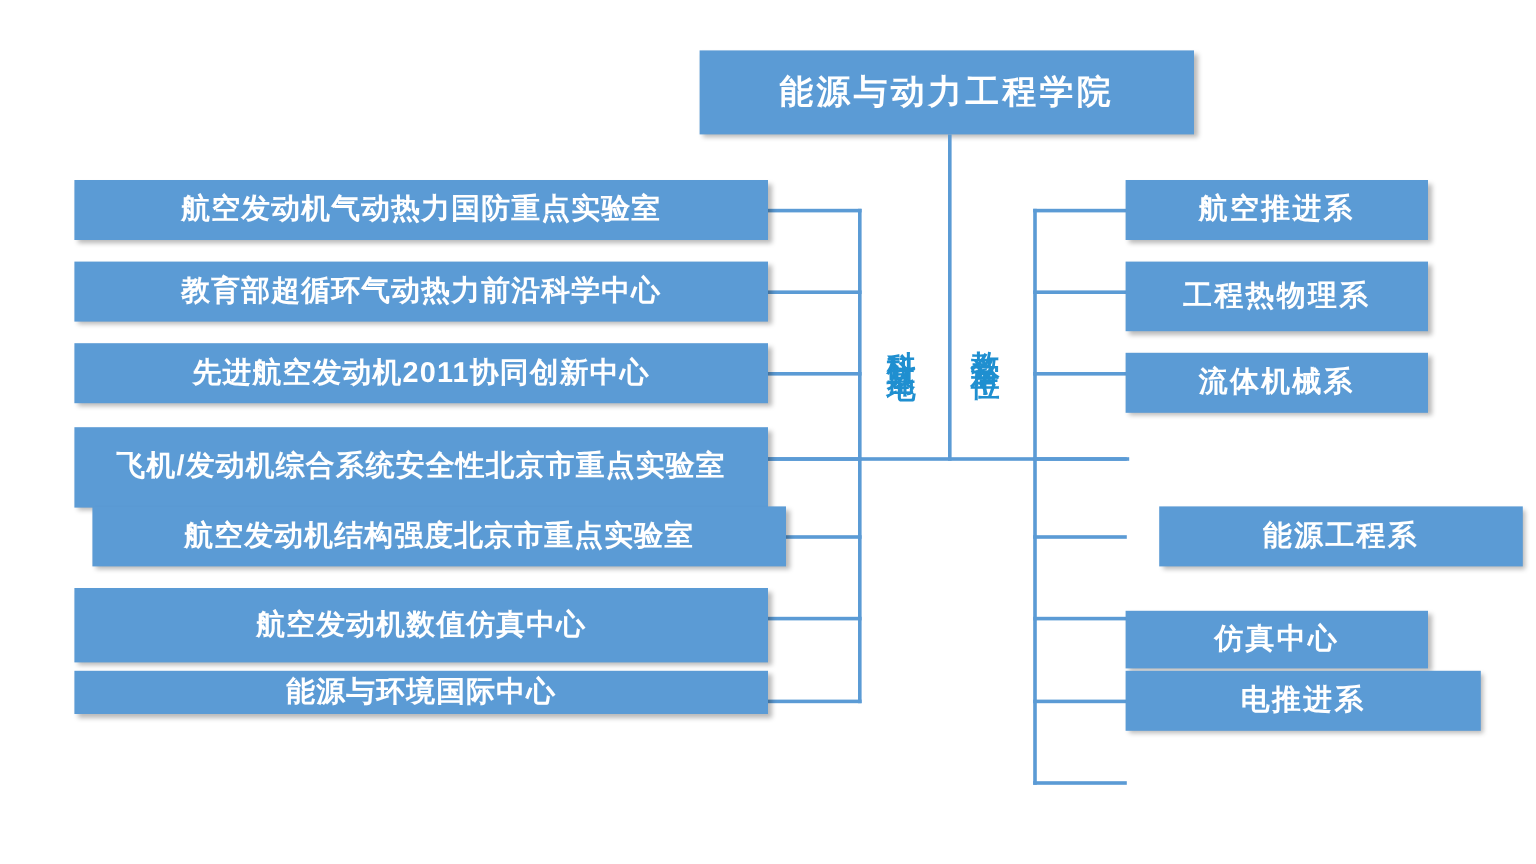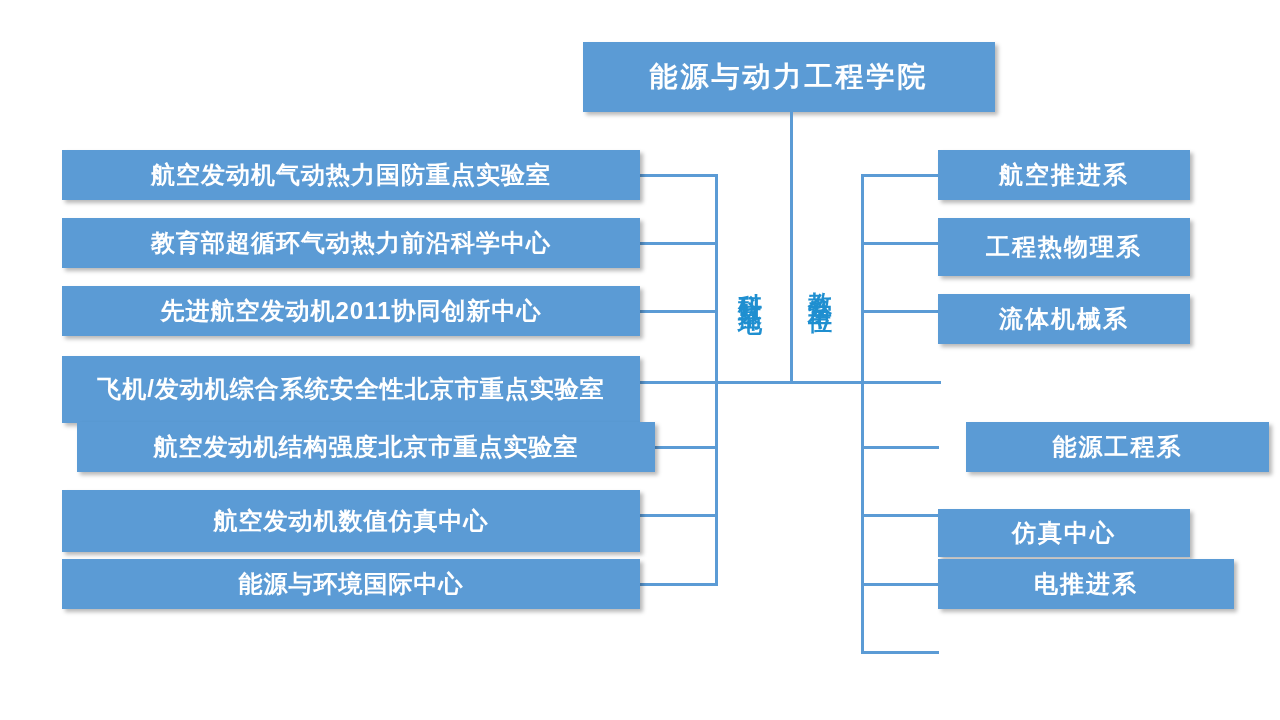--- a/index.html
+++ b/index.html
@@ -123,21 +123,21 @@
   </div>
   <div class="node leaf left" style="left:62px;top:356px;width:578px;height:67px;">
     <span>飞机/发动机综合系统安全性北京市重点实验室</span>
   </div>
   <div class="node leaf left" style="left:62px;top:422px;width:578px;height:50px;margin-left:15px;">
     <span>航空发动机结构强度北京市重点实验室</span>
   </div>
   <div class="node leaf left" style="left:62px;top:490px;width:578px;height:62px;">
     <span>航空发动机数值仿真中心</span>
   </div>
-  <div class="node leaf left" style="left:62px;top:559px;width:578px;height:50px;">
+  <div class="node leaf left" style="left:62px;top:559px;width:578px;height:36px;">
     <span>能源与环境国际中心</span>
   </div>
 
   <div class="node leaf right" style="left:938px;top:150px;width:252px;height:50px;">
     <span>航空推进系</span>
   </div>
   <div class="node leaf right" style="left:938px;top:218px;width:252px;height:58px;">
     <span>工程热物理系</span>
   </div>
   <div class="node leaf right" style="left:938px;top:294px;width:252px;height:50px;">

